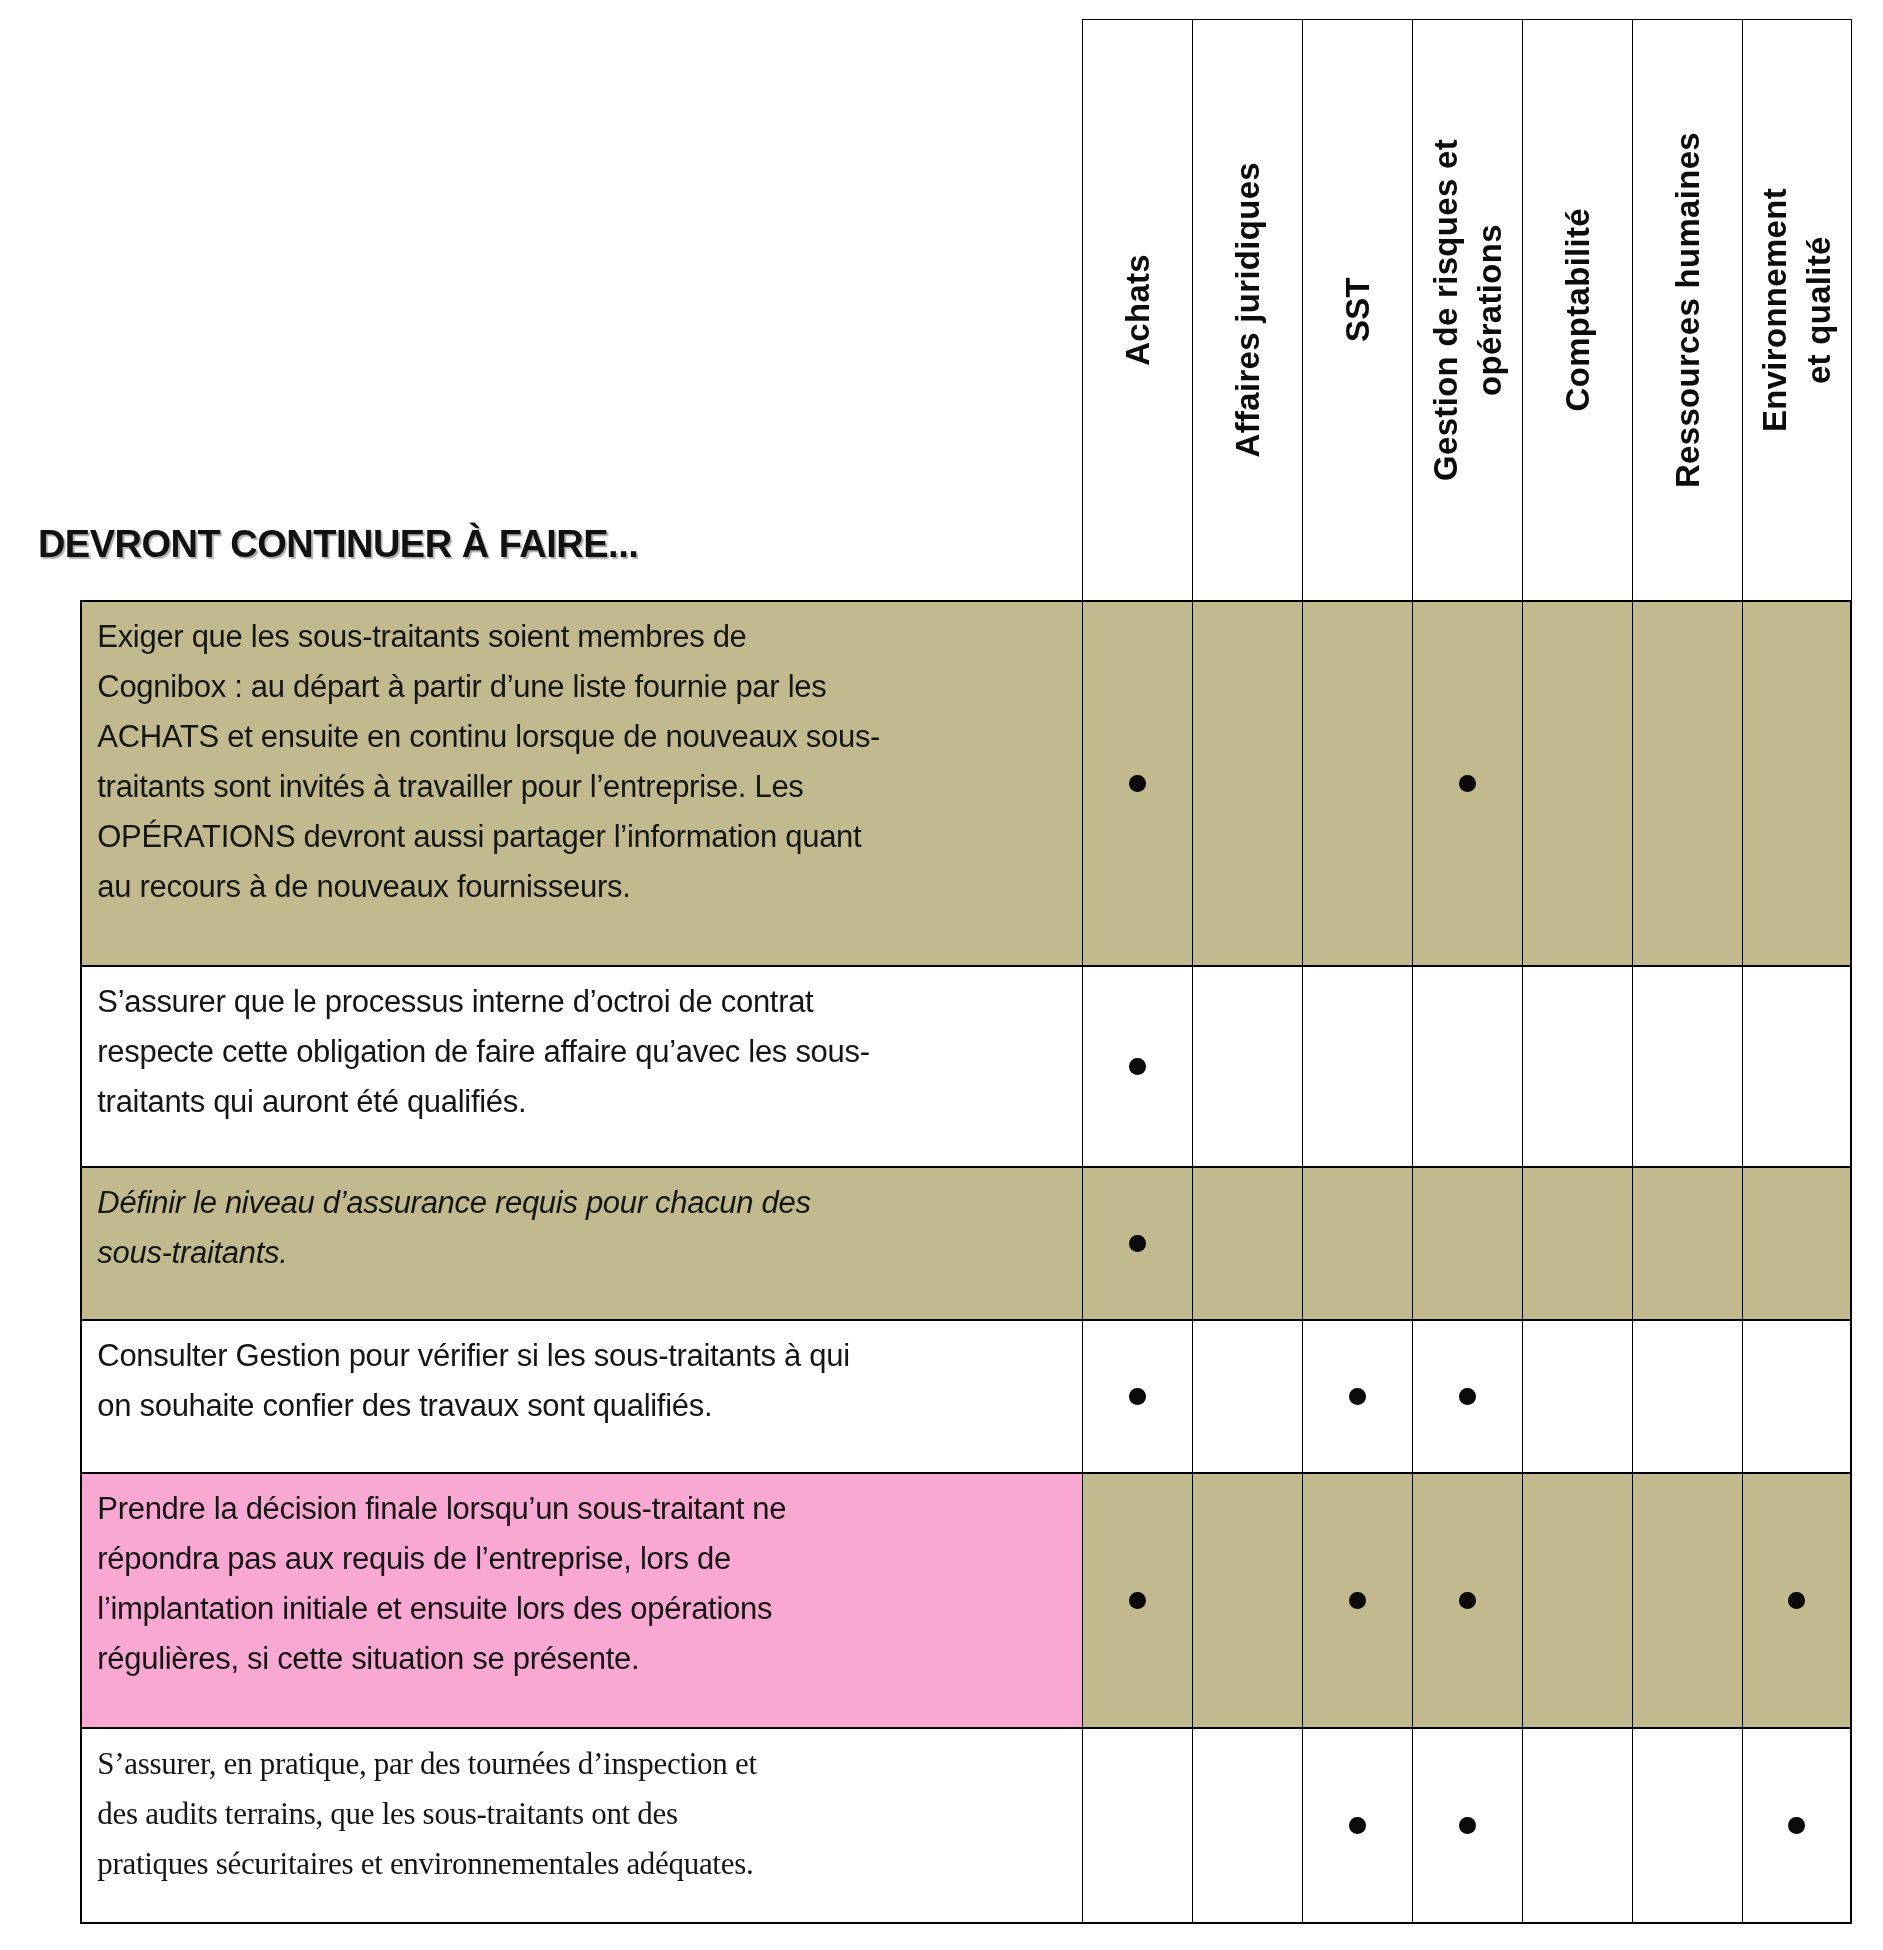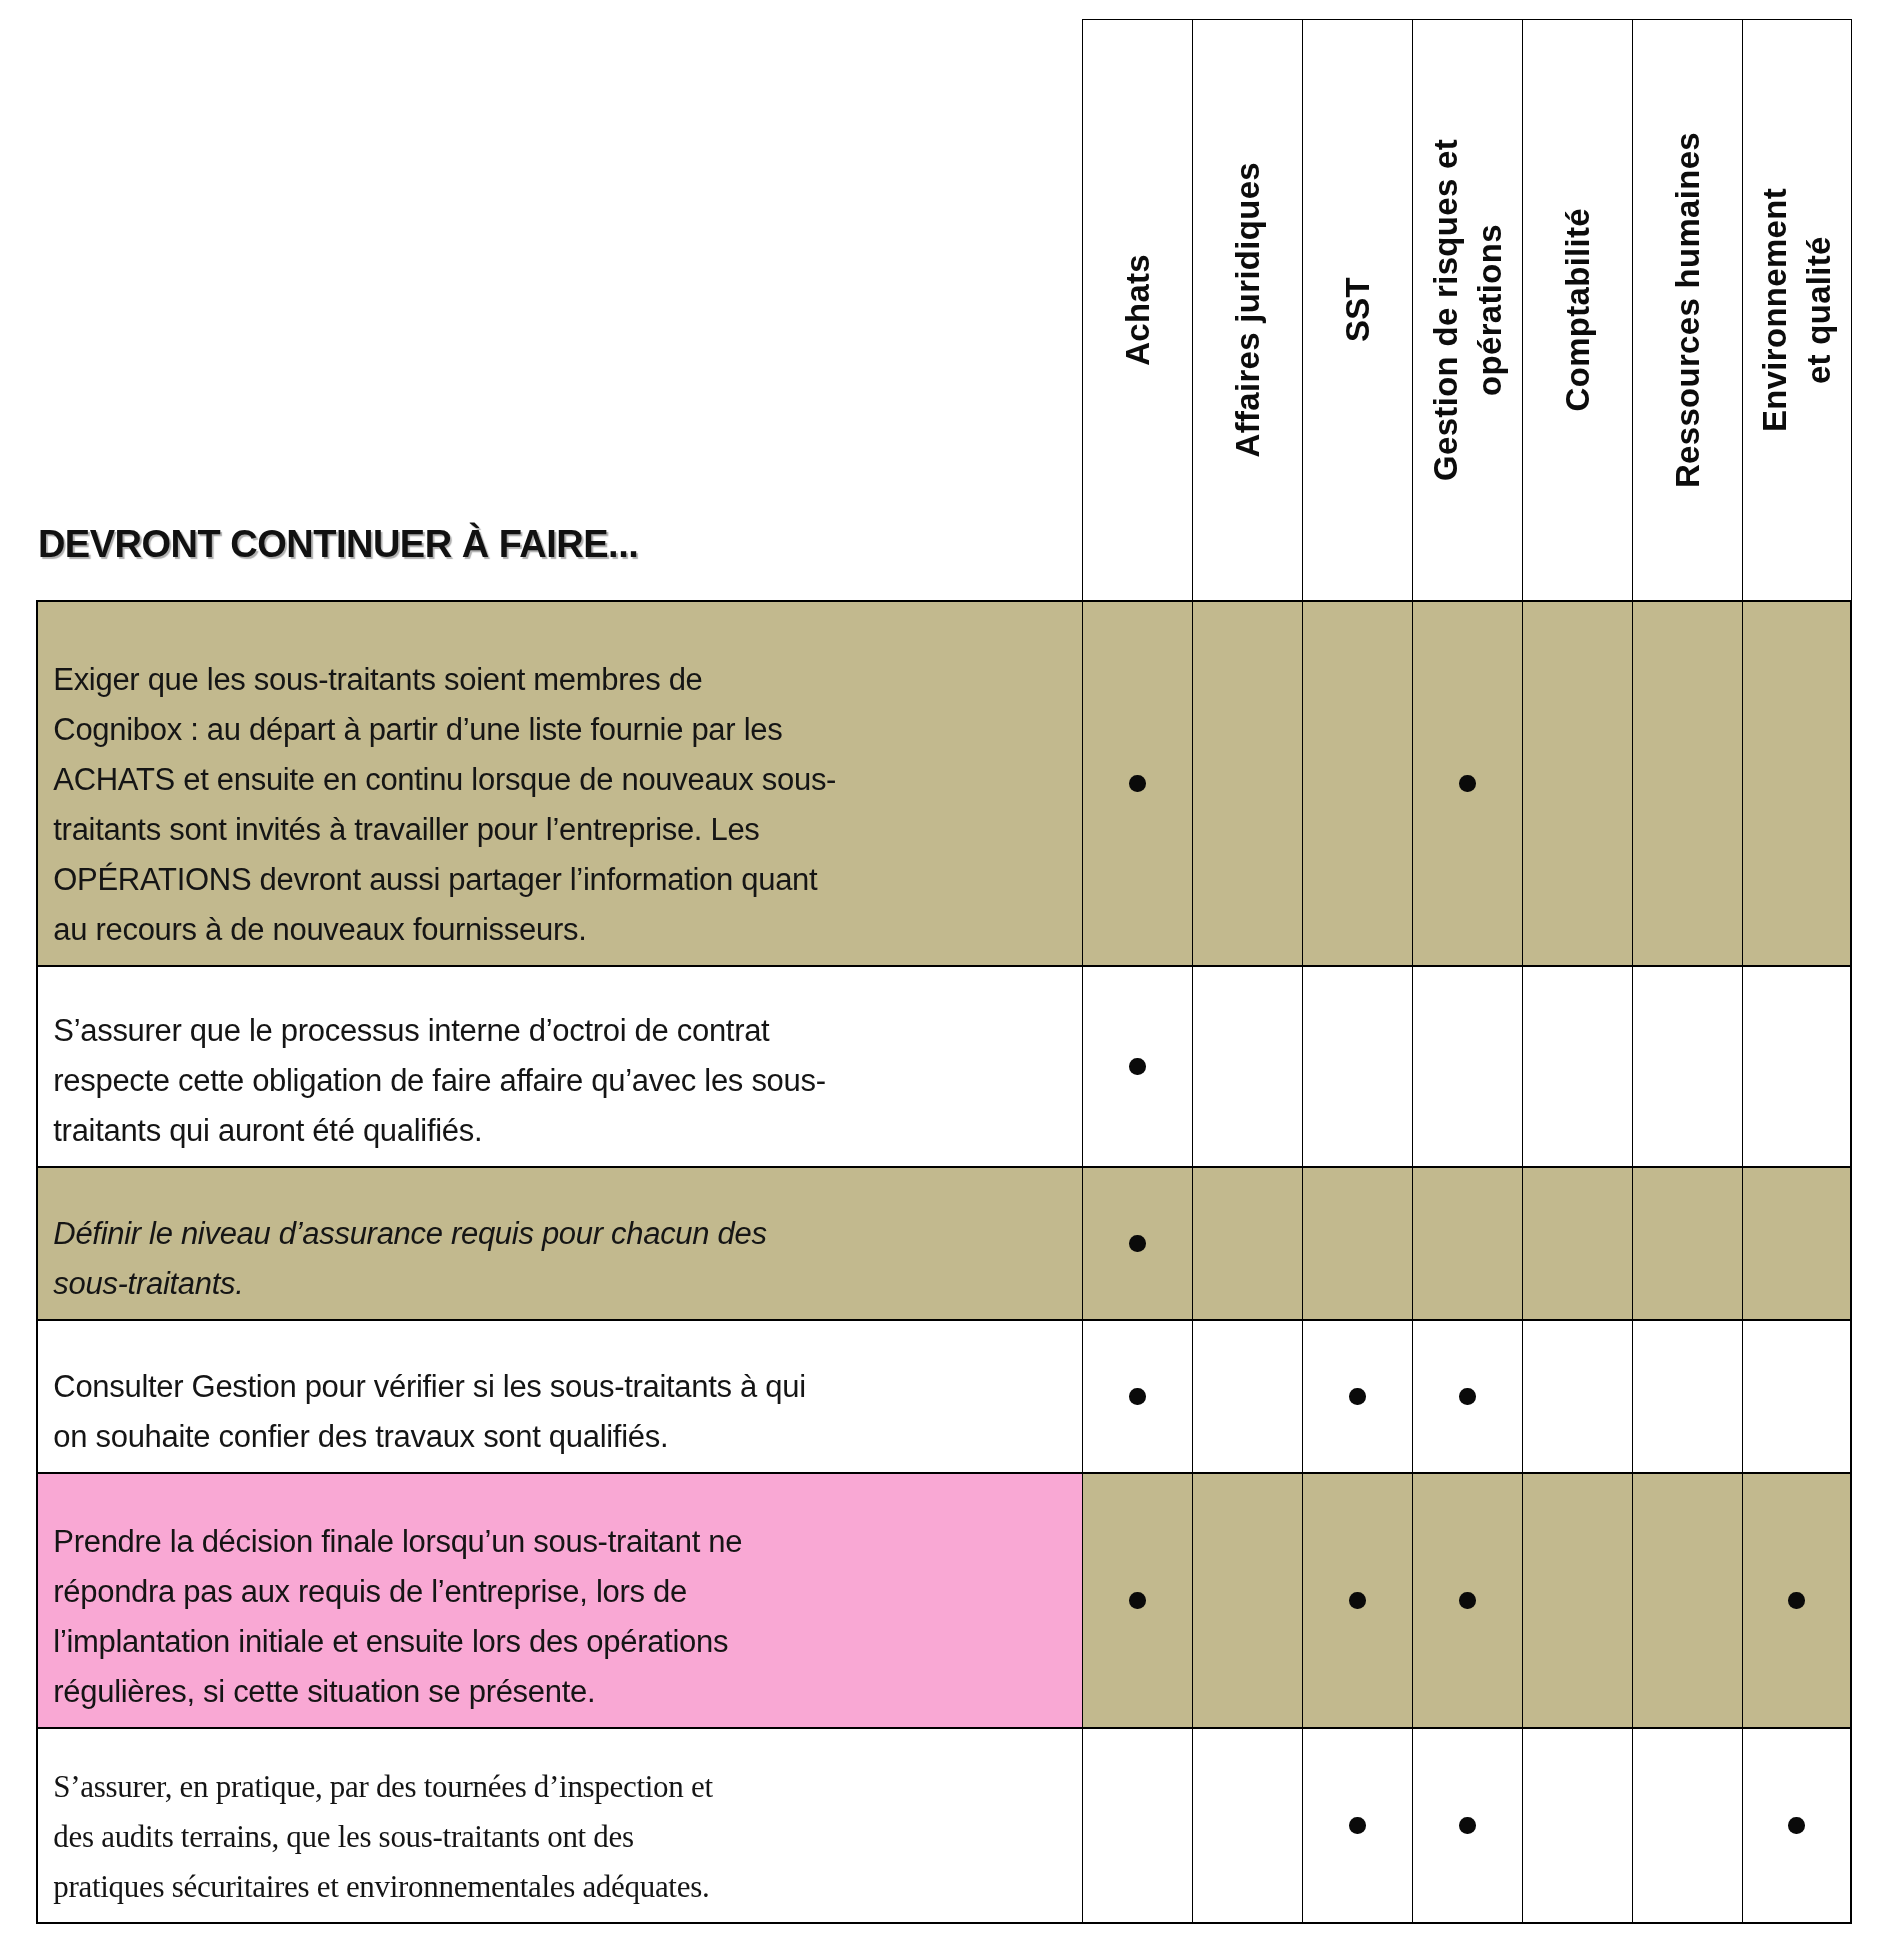--- a/index.html
+++ b/index.html
@@ -60,22 +60,23 @@
     letter-spacing: 0.3px;
     color: #0c0c0c;
     white-space: pre-line;
     text-align: center;
   }
   
   .b-desc {
     border-left: 2.9px solid #000;
     border-top: 2.9px solid #000;
     display: flex;
-    align-items: flex-end;
+    align-items: flex-start;
     padding: 9.6px 13.4px 9.6px 15.3px;
+    margin-left: 44px;
   }
   .b-desc .task-text {
     font-size: 31px;
     line-height: 50px;
     letter-spacing: -0.3px;
     color: #151515;
     white-space: pre-line;
   }
   .b-dot {
     border-left: 1.9px solid #000;

